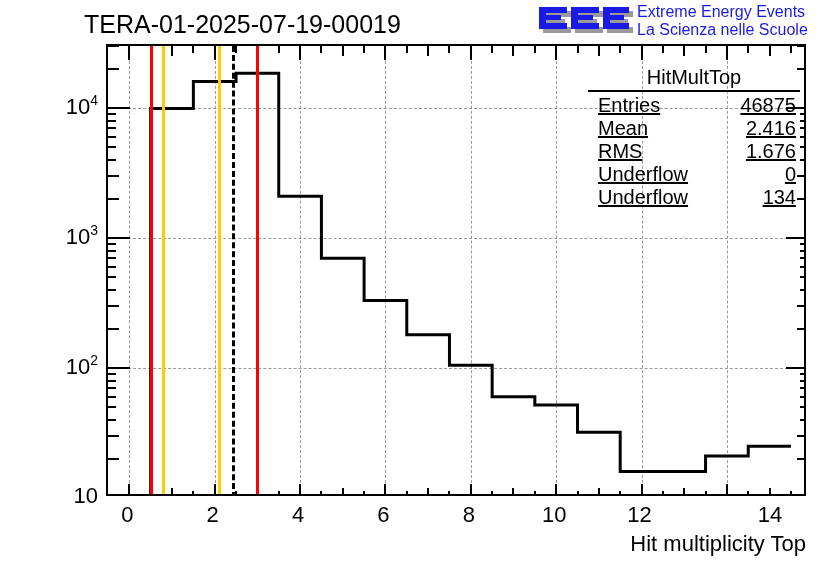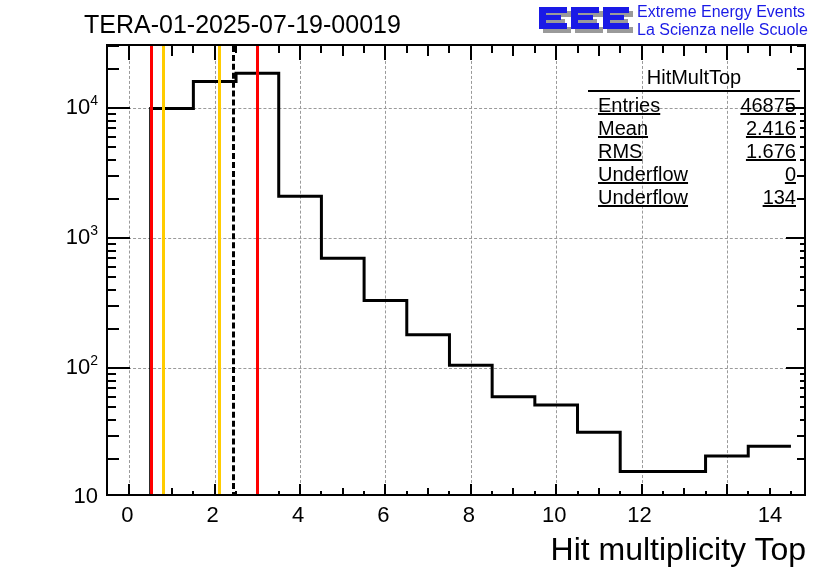--- a/index.html
+++ b/index.html
@@ -42,21 +42,21 @@
   .tick-x{width:2px;}
   .tick-y{height:2px;}
 
   
   .xlab{position:absolute;font-size:22px;text-align:center;transform:translateX(-50%);}
   .ylab{position:absolute;font-size:22px;text-align:center;transform:translateY(-50%);white-space:nowrap;}
   .ylab sup{font-size:14px;vertical-align:super;}
 
   
   #x-axis-title{
-    right:30px; top:531px; font-size:32px; white-space:nowrap;
+    right:30px; top:531px; font-size:22px; white-space:nowrap;
   }
 
   
   .marker{position:absolute;top:0;bottom:0;width:0;}
   .marker.solid-red{border-left:3px solid #ff0000;}
   .marker.solid-orange{border-left:3px solid #ffcc00;}
   .marker.dashed-black{border-left:3px dashed #000000;}
 
   
   #stats-box{

